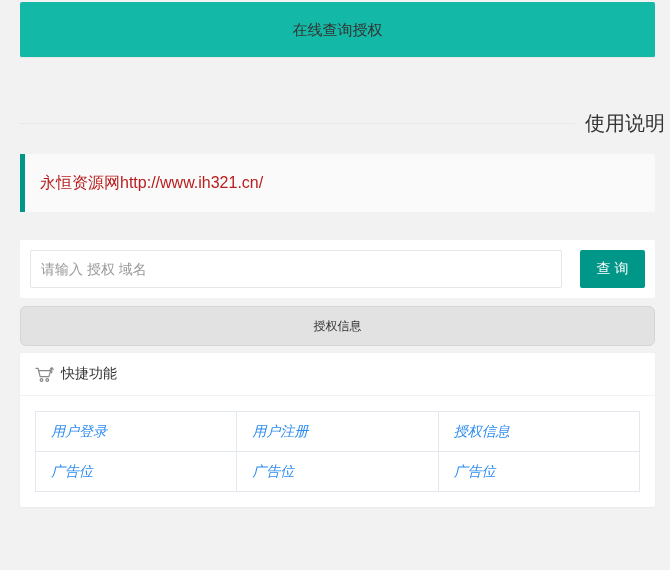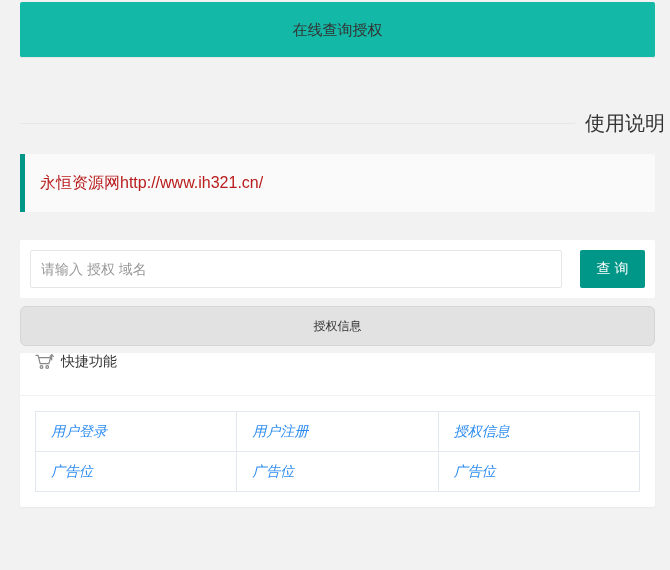--- a/index.html
+++ b/index.html
@@ -104,21 +104,21 @@
     margin-top: 7px;
     background: #fff;
     border-radius: 2px;
     box-shadow: 0 1px 2px rgba(0,0,0,0.04);
   }
   .card-header {
     height: 43px;
     padding: 0 15px;
     border-bottom: 1px solid #f2f2f2;
     display: flex;
-    align-items: flex-start;
+    align-items: center;
     font-size: 14px;
     color: #333;
   }
   .card-header .icon { margin-right: 7px; display: inline-flex; }
   .card-body { padding: 15px; font-style: italic; }
 
   table.quick-table {
     width: 100%;
     border-collapse: collapse;
   }

